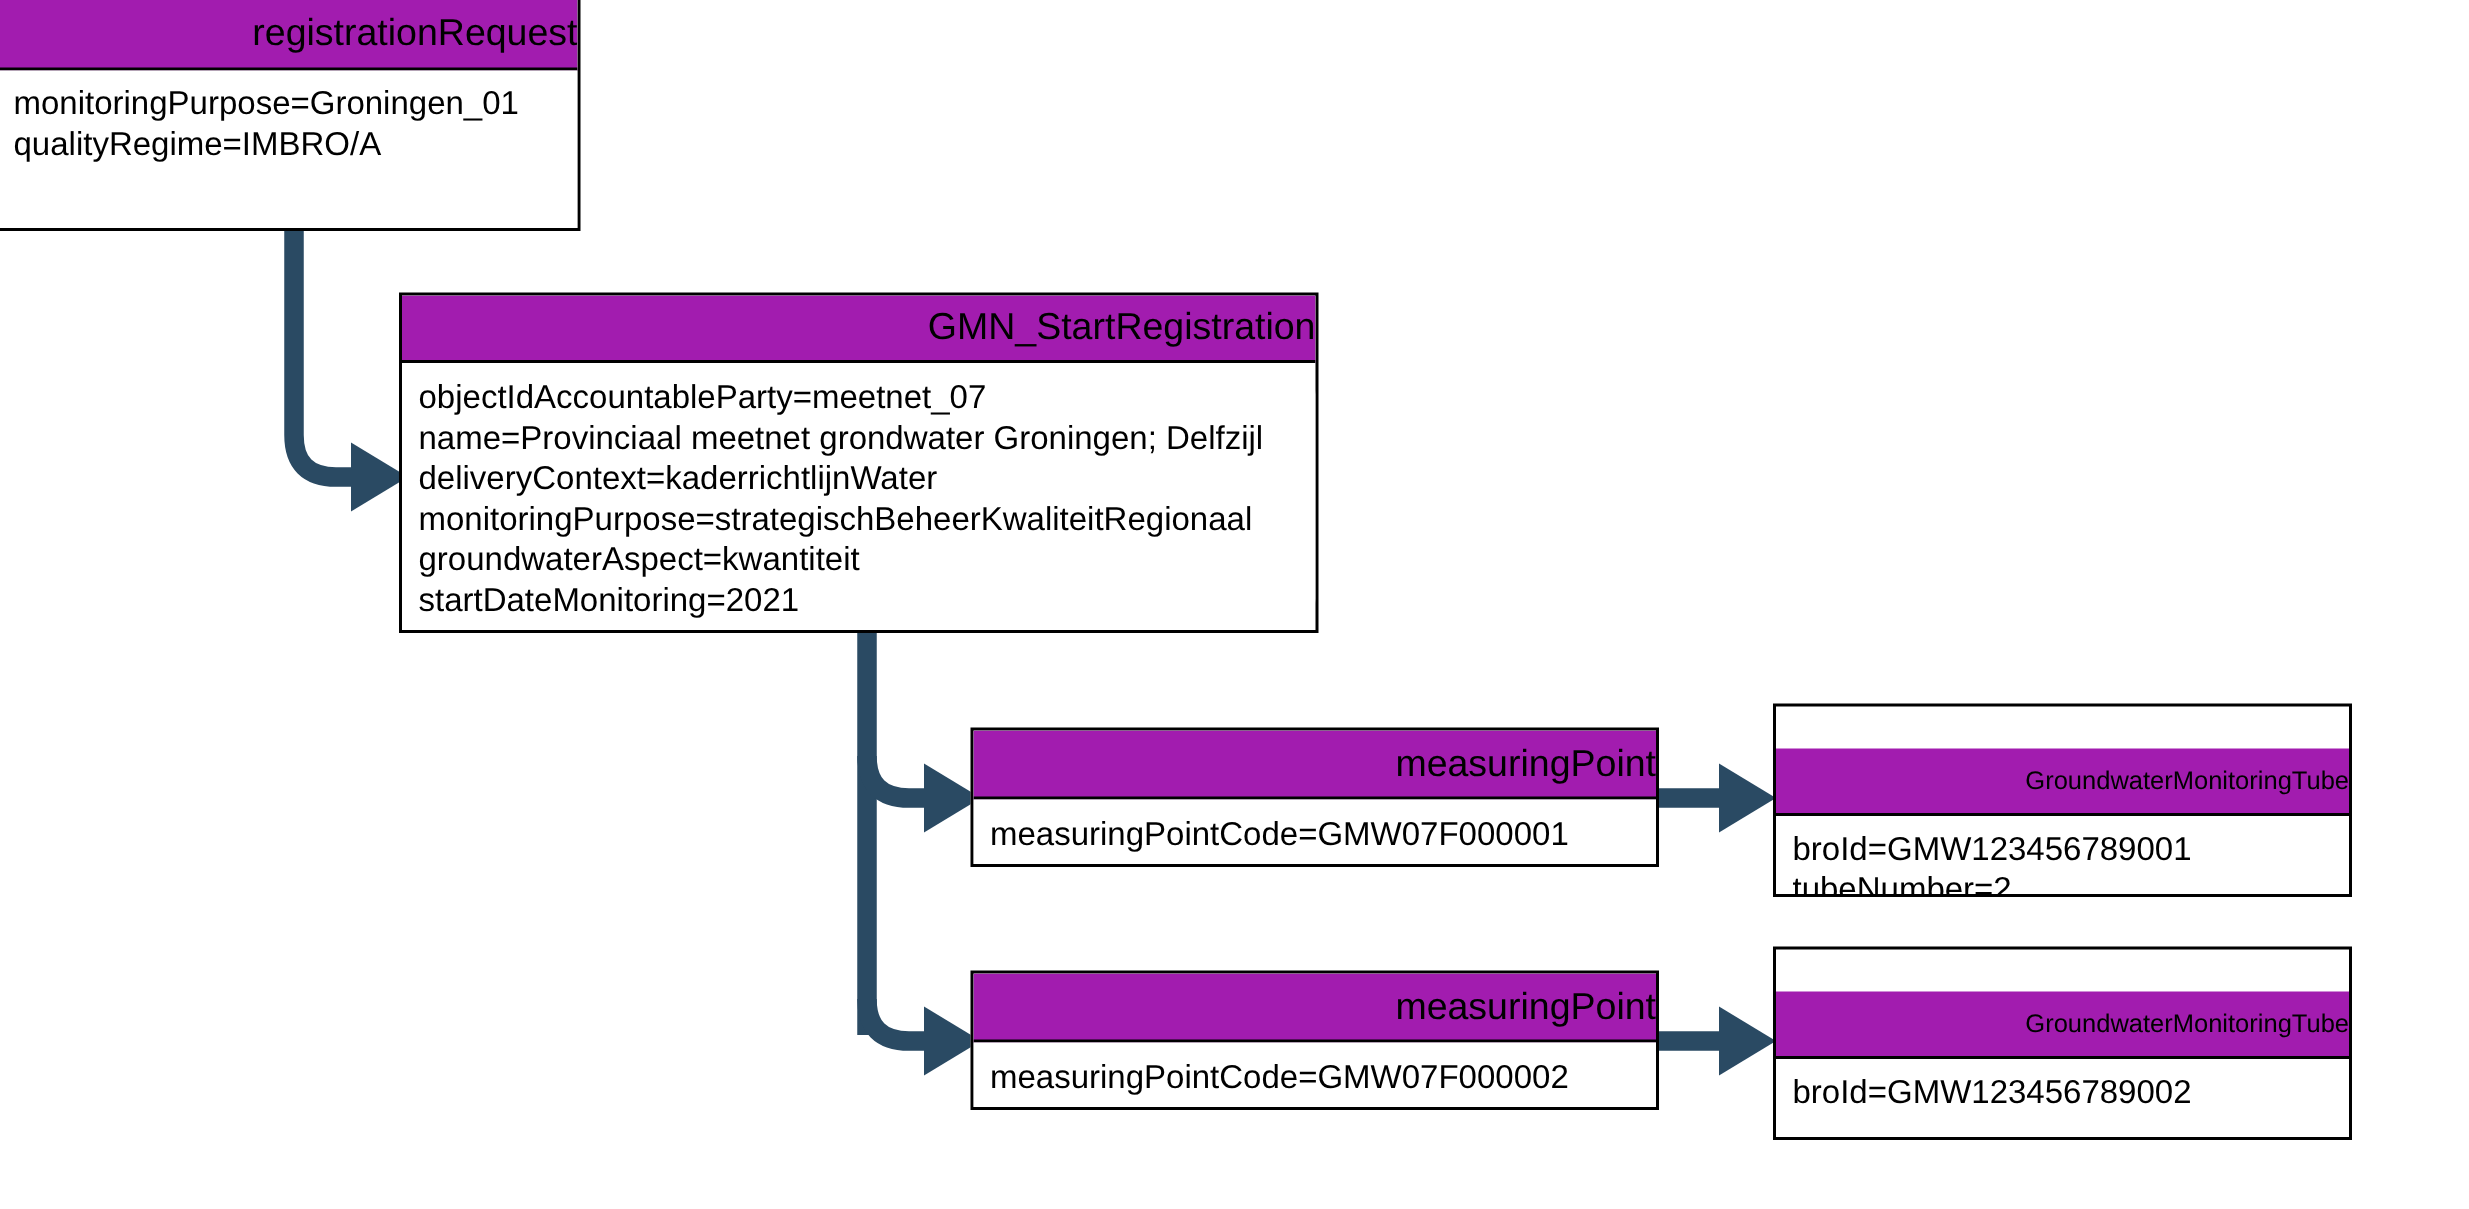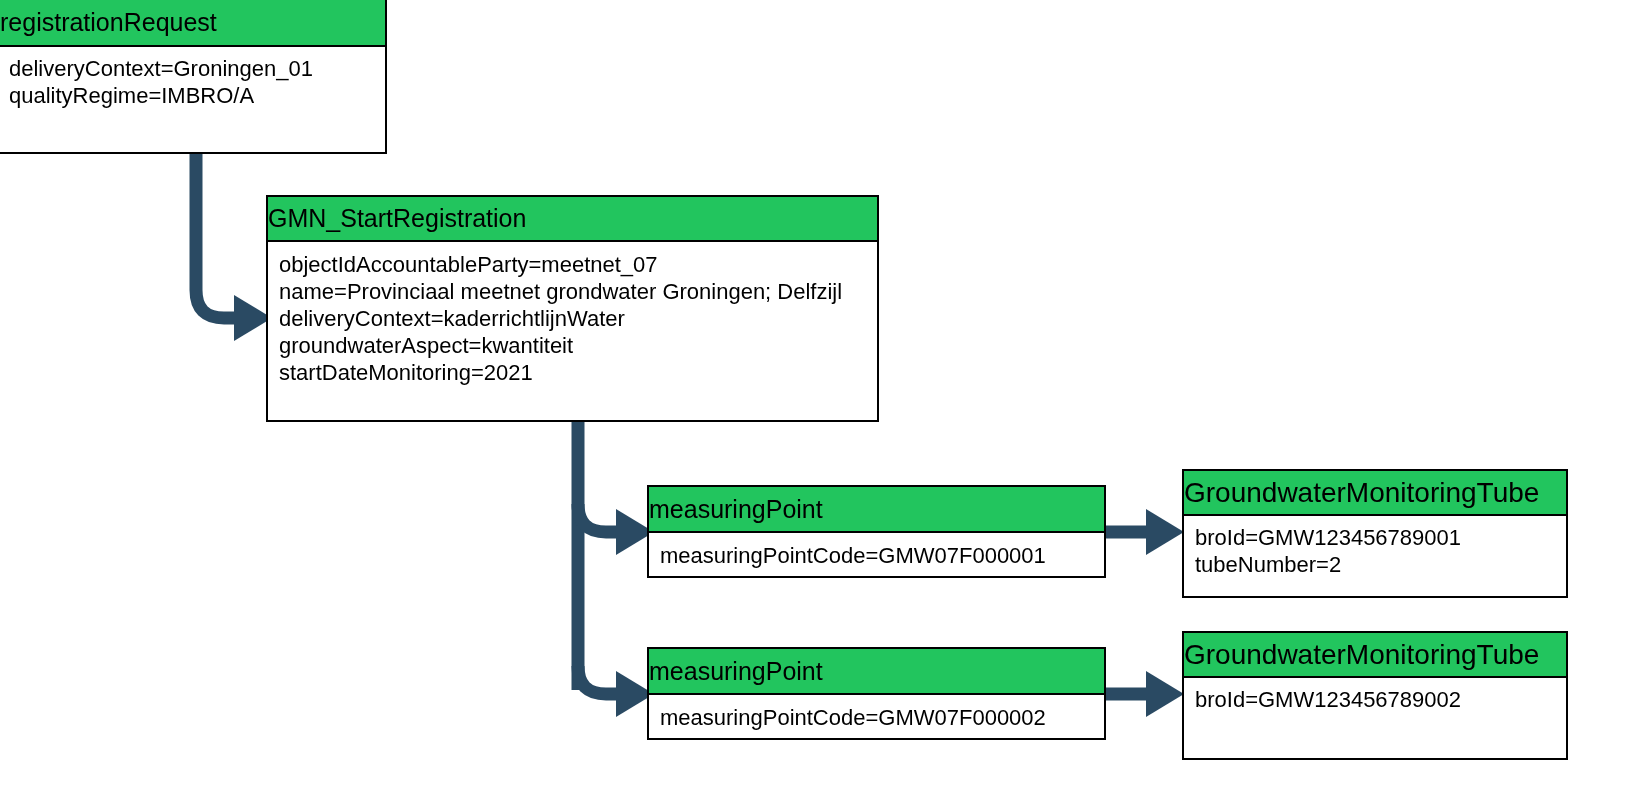--- a/index.html
+++ b/index.html
@@ -23,23 +23,23 @@
   .obj-box {
     position: absolute;
     box-sizing: border-box;
     border: 2px solid #000000;
     background: #ffffff;
     overflow: hidden;
     z-index: 5;
   }
   .obj-header {
     box-sizing: border-box;
-    background: #22c55e;
+    background: #a21caf;
     border-bottom: 2px solid #000000;
-    text-align: left;
+    text-align: right;
     color: #000000;
     white-space: nowrap;
     overflow: hidden;
   }
   .obj-body {
     box-sizing: border-box;
     background: #ffffff;
     color: #000000;
     overflow: hidden;
   }
@@ -116,21 +116,22 @@
 
   
   .box-gw-tube {
     left: 1182px;
     width: 386px;
     height: 129px;
   }
   .box-gw-tube .obj-header {
     height: 45px;
     line-height: 43px;
-    font-size: 28px;
+    font-size: 17px;
+    margin-top: 28px;
   }
   .box-gw-tube .obj-body {
     padding: 8px 0 0 11px;
     height: 80px;
   }
   .box-gw-tube .attr-line {
     font-size: 22px;
     line-height: 27px;
   }
   #box-gw-tube-1 { top: 469px; }
@@ -183,31 +184,32 @@
 
     <g>
       <path class="conn-path" stroke="#2a4a63" d="M 1106,694 L 1152,694"></path>
       <polygon class="conn-head" fill="#2a4a63" points="1146,671 1184,694 1146,717"></polygon>
     </g>
   </svg>
 
   <div class="obj-box" id="box-registration-request">
     <div class="obj-header">registrationRequest</div>
     <div class="obj-body">
-      <div class="attr-line">deliveryContext=Groningen_01</div>
+      <div class="attr-line">monitoringPurpose=Groningen_01</div>
       <div class="attr-line">qualityRegime=IMBRO/A</div>
     </div>
   </div>
 
   <div class="obj-box" id="box-gmn-start-registration">
     <div class="obj-header">GMN_StartRegistration</div>
     <div class="obj-body">
       <div class="attr-line">objectIdAccountableParty=meetnet_07</div>
       <div class="attr-line">name=Provinciaal meetnet grondwater Groningen; Delfzijl</div>
       <div class="attr-line">deliveryContext=kaderrichtlijnWater</div>
+      <div class="attr-line">monitoringPurpose=strategischBeheerKwaliteitRegionaal</div>
       <div class="attr-line">groundwaterAspect=kwantiteit</div>
       <div class="attr-line">startDateMonitoring=2021</div>
     </div>
   </div>
 
   <div class="obj-box box-measuring-point" id="box-measuring-point-1">
     <div class="obj-header">measuringPoint</div>
     <div class="obj-body">
       <div class="attr-line">measuringPointCode=GMW07F000001</div>
     </div>

